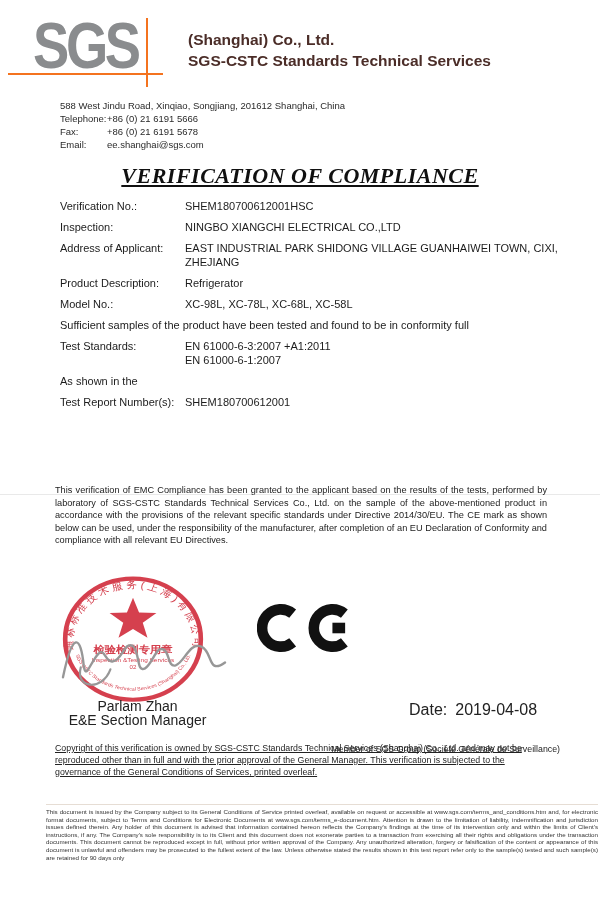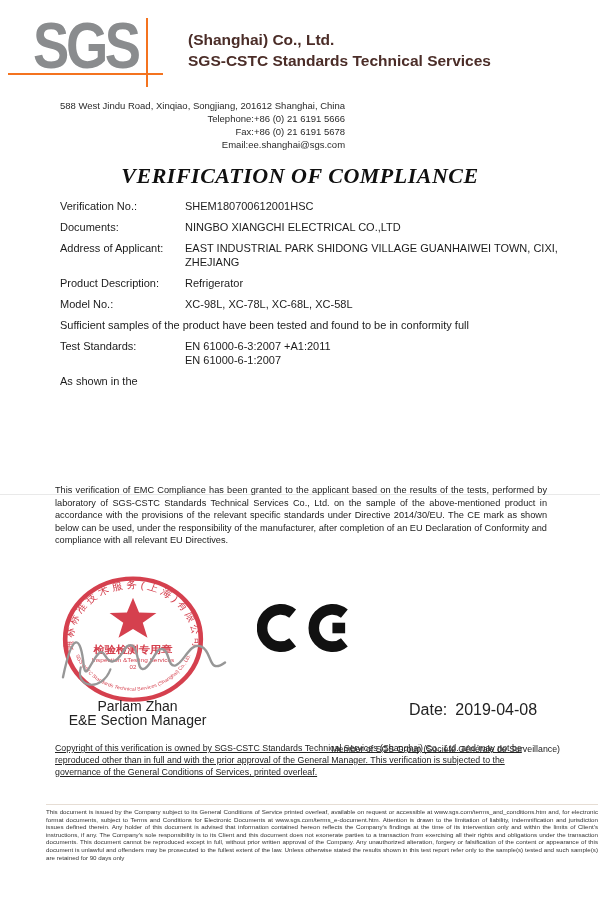--- a/index.html
+++ b/index.html
@@ -13,27 +13,27 @@
     position:absolute; left:33px; top:14px; font-size:64px; font-weight:bold;
     color:#8a8c8e; letter-spacing:-4px; line-height:1;
     transform:scaleX(.85); transform-origin:left top;
   }
   .logo-vline { position:absolute; left:146px; top:18px; width:2px; height:69px; background:#f4731f; }
   .logo-hline { position:absolute; left:8px;  top:73px; width:155px; height:2px; background:#f4731f; }
   .company {
     position:absolute; left:188px; top:29px; font-size:15.5px; font-weight:bold;
     color:#4b2d28; line-height:21px;
   }
-  .address-block { position:absolute; left:60px; top:99px; font-size:9.5px; line-height:13px; color:#2a2a2a;text-align:right; }
+  .address-block { position:absolute; left:60px; top:99px; font-size:9.5px; line-height:13px; color:#2a2a2a; }
   .clabel { display:inline-block; width:47px; }
   
   .doc-title {
     position:absolute; left:0; right:0; top:163px; text-align:center;
     font-family:"Liberation Serif","DejaVu Serif",serif; font-style:italic; font-weight:bold;
-    font-size:22px; letter-spacing:.5px; color:#101010;
+    font-size:22px; letter-spacing:.5px; color:#101010;text-decoration:underline;
   }
   
   .details { position:absolute; left:60px; top:199px; width:502px; font-size:11px; color:#1c1c1c; }
   .drow { display:flex; margin-bottom:7px; line-height:14px; }
   .dlabel { width:125px; flex:none; }
   .dvalue { flex:1; }
   .dvalue .vline { line-height:14px; }
   .dvalue .vline:last-child { margin-bottom:0; }
   .fullrow { margin-bottom:7px; line-height:14px; }
   
@@ -87,21 +87,21 @@
   </div>
 
   <div class="doc-title">VERIFICATION OF COMPLIANCE</div>
 
   <div class="details">
     <div class="drow">
       <div class="dlabel">Verification No.:</div>
       <div class="dvalue">SHEM180700612001HSC</div>
     </div>
     <div class="drow">
-      <div class="dlabel">Documents:</div>
+      <div class="dlabel">Inspection:</div>
       <div class="dvalue">NINGBO XIANGCHI ELECTRICAL CO.,LTD</div>
     </div>
     <div class="drow">
       <div class="dlabel">Address of Applicant:</div>
       <div class="dvalue">EAST INDUSTRIAL PARK SHIDONG VILLAGE GUANHAIWEI TOWN, CIXI, ZHEJIANG</div>
     </div>
     <div class="drow">
       <div class="dlabel">Product Description:</div>
       <div class="dvalue">Refrigerator</div>
     </div>
@@ -111,20 +111,24 @@
     </div>
     <div class="fullrow">Sufficient samples of the product have been tested and found to be in conformity full</div>
     <div class="drow">
       <div class="dlabel">Test Standards:</div>
       <div class="dvalue">
         <div class="vline">EN 61000-6-3:2007 +A1:2011</div>
         <div class="vline">EN 61000-6-1:2007</div>
       </div>
     </div>
     <div class="fullrow">As shown in the</div>
+    <div class="drow">
+      <div class="dlabel">Test Report Number(s):</div>
+      <div class="dvalue">SHEM180700612001</div>
+    </div>
   </div>
 
   <div class="hairline"></div>
 
   <p class="statement">This verification of EMC Compliance has been granted to the applicant based on the results of the tests, performed by laboratory of SGS-CSTC Standards Technical Services Co., Ltd. on the sample of the above-mentioned product in accordance with the provisions of the relevant specific standards under Directive 2014/30/EU. The CE mark as shown below can be used, under the responsibility of the manufacturer, after completion of an EU Declaration of Conformity and compliance with all relevant EU Directives.</p>
 
   <svg class="stamp" viewBox="0 0 146 146" preserveAspectRatio="none">
     <defs>
       <path id="arcTop" d="M15,85 A59,59 0 1 1 131,85" fill="none"></path>
       <path id="arcBottom" d="M14,78 A60,60 0 0 0 132,78" fill="none"></path>

